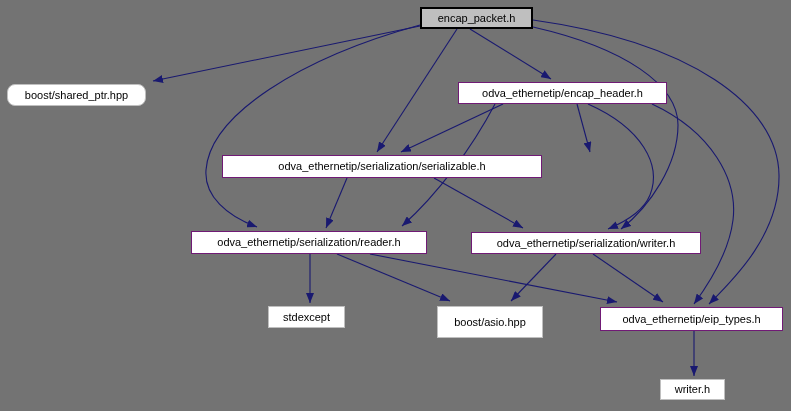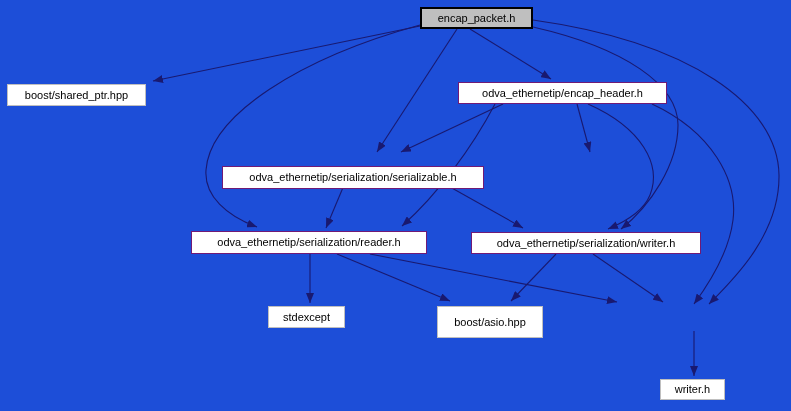--- a/index.html
+++ b/index.html
@@ -5,21 +5,21 @@
   html, body {
     margin: 0;
     padding: 0;
     background: #ffffff;
     font-family: "Liberation Sans", "DejaVu Sans", sans-serif;
   }
   .graph-canvas {
     position: relative;
     width: 791px;
     height: 411px;
-    background: #1d4ed8;
+    background: #737373;
     overflow: hidden;
   }
   .edges-layer {
     position: absolute;
     left: 0;
     top: 0;
     width: 791px;
     height: 411px;
   }
   .edge {
@@ -78,31 +78,32 @@
     <path class="edge" marker-end="url(#arrow)" d="M 310 254 L 310 303"></path>
     <path class="edge" marker-end="url(#arrow)" d="M 337 254 L 450 301"></path>
     <path class="edge" marker-end="url(#arrow)" d="M 370 254 L 617 302"></path>
     <path class="edge" marker-end="url(#arrow)" d="M 556 254 L 511 301"></path>
     <path class="edge" marker-end="url(#arrow)" d="M 593 254 L 663 302"></path>
     <path class="edge" marker-end="url(#arrow)" d="M 694 331 L 694 376"></path>
   </svg>
 
   <div class="node current" style="left:420px; top:7px; width:113px; height:22px;">encap_packet.h</div>
 
-  <div class="node external" style="left:7px; top:84px; width:139px; height:22px;">boost/shared_ptr.hpp</div>
+  <div class="node external" style="left:7px; top:84px; width:139px; height:22px;border-radius:8px;">boost/shared_ptr.hpp</div>
 
   <div class="node internal" style="left:458px; top:82px; width:209px; height:22px;">odva_ethernetip/encap_header.h</div>
 
-  <div class="node internal" style="left:222px; top:155px; width:262px; height:23px;margin-top:11px;">odva_ethernetip/serialization/serializable.h</div>
+  <div class="node internal" style="left:222px; top:155px; width:320px; height:23px;">odva_ethernetip/serialization/serializable.h</div>
 
 
   <div class="node internal" style="left:191px; top:231px; width:236px; height:23px;">odva_ethernetip/serialization/reader.h</div>
 
   <div class="node internal" style="left:455px; top:232px; width:230px; height:22px;margin-left:16px;">odva_ethernetip/serialization/writer.h</div>
 
   <div class="node external" style="left:268px; top:306px; width:77px; height:22px;">stdexcept</div>
 
   <div class="node external" style="left:437px; top:306px; width:106px; height:32px;">boost/asio.hpp</div>
 
+  <div class="node internal" style="left:600px; top:307px; width:183px; height:24px;">odva_ethernetip/eip_types.h</div>
 
   <div class="node external" style="left:660px; top:379px; width:65px; height:21px;">writer.h</div>
 
 </div>
 
 </body></html>

